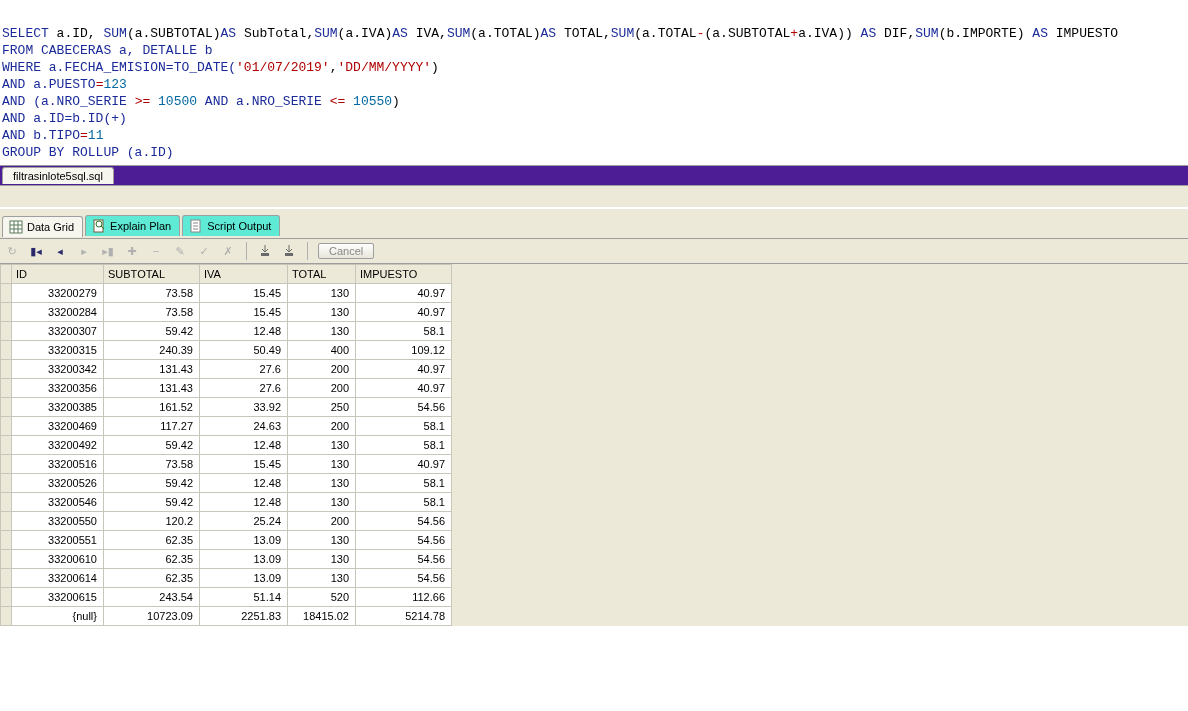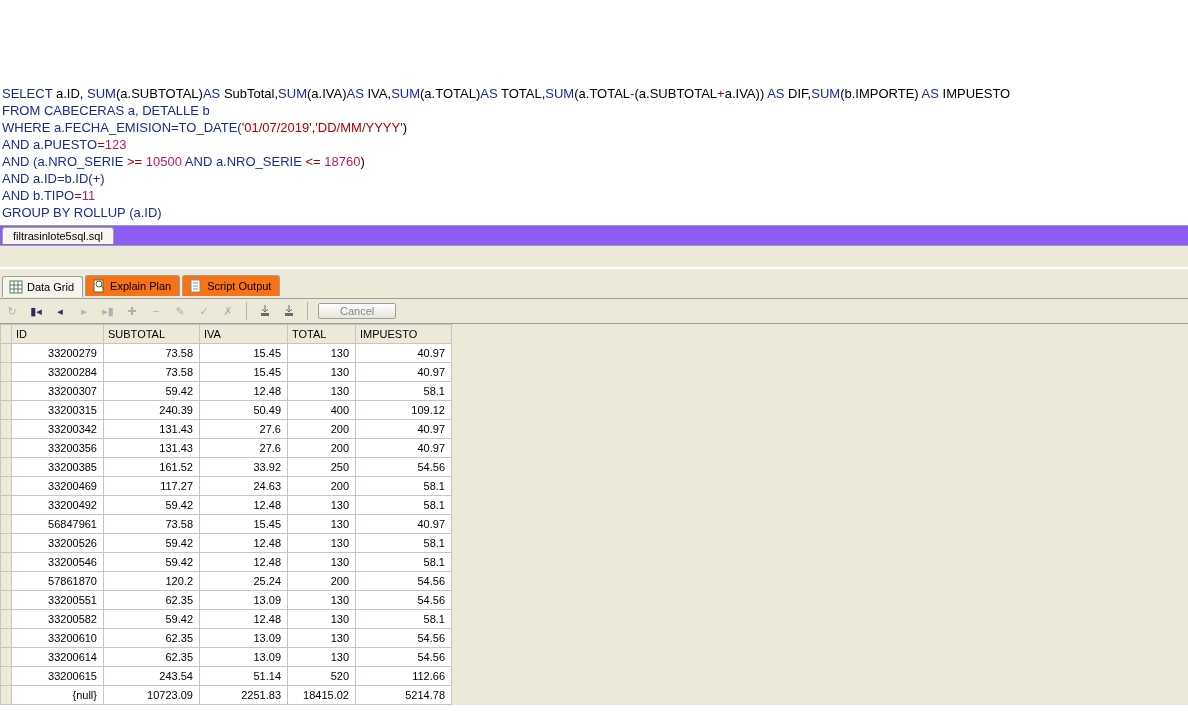--- a/index.html
+++ b/index.html
@@ -5,37 +5,36 @@
   * { box-sizing: border-box; }
   body {
     margin: 0;
     font-family: "Tahoma", "Segoe UI", sans-serif;
     font-size: 11px;
     background: #fff;
     width: 1188px;
   }
   .sql-pane {
     background: #fff;
-    padding: 20px 2px 4px 2px;
-    font-family: Liberation Sans, sans-serif;
+    padding: 8px 2px 4px 2px;
+    font-family: Liberation Mono, monospace;
     font-size: 13px;
     line-height: 17px;
     white-space: pre;
     border-bottom: 1px solid #9e9e9e;
     overflow-x: auto;
-    margin-top: 48px;
   }
   .kw { color: #1a2a99; }
-  .num { color: #be185d; }
+  .num { color: #0369a1; }
   .str { color: #b00000; }
   .op { color: #b00000; }
   .blk { color:#000; }
 
   .file-tab-bar {
-    background: #8b5cf6;
+    background: #4c1d95;
     border-bottom: 1px solid #9e9e9e;
     height: 20px;
     padding-left: 2px;
   }
   .file-tab {
     display:inline-block;
     border:1px solid #9e9e9e;
     border-bottom:none;
     border-top-left-radius:3px;
     border-top-right-radius:3px;
@@ -55,21 +54,21 @@
     display:flex;
     gap:0;
     align-items:flex-end;
     border-bottom:1px solid #9e9e9e;
   }
   .result-tab {
     border:1px solid #9e9e9e;
     border-bottom:none;
     border-top-left-radius:3px;
     border-top-right-radius:3px;
-    background:#f97316;
+    background:#5eead4;
     padding:3px 8px 3px 6px;
     margin-right:2px;
     font-size:11px;
     display:flex;
     align-items:center;
     gap:4px;
     cursor:default;
   }
   .result-tab.active {
     background:#f6f5ee;
@@ -89,21 +88,21 @@
     gap:8px;
   }
   .nav-btn {
     width:16px;height:16px;display:inline-flex;align-items:center;justify-content:center;
     color:#2a2a6a;
   }
   .nav-btn.disabled { color:#b0b0b0; }
   .nav-sep { width:1px;height:18px;background:#b0b0b0;margin:0 2px;}
   .btn {
     font-size:11px;
-    padding:1px 21px;
+    padding:1px 10px;
     border:1px solid #9e9e9e;
     background:linear-gradient(#fefefe,#e8e6da);
     border-radius:2px;
     color:#888;
   }
 
   .grid {
     background:#fff;
     border-collapse:collapse;
     font-size:11px;
@@ -141,21 +140,21 @@
   }
 </style>
 </head>
 <body>
 
 <div class="sql-pane">
 <span class="kw">SELECT</span> a<span class="blk">.</span>ID<span class="blk">,</span> <span class="kw">SUM</span><span class="blk">(</span>a<span class="blk">.</span>SUBTOTAL<span class="blk">)</span><span class="kw">AS</span> SubTotal<span class="blk">,</span><span class="kw">SUM</span><span class="blk">(</span>a<span class="blk">.</span>IVA<span class="blk">)</span><span class="kw">AS</span> IVA<span class="blk">,</span><span class="kw">SUM</span><span class="blk">(</span>a<span class="blk">.</span>TOTAL<span class="blk">)</span><span class="kw">AS</span> TOTAL<span class="blk">,</span><span class="kw">SUM</span><span class="blk">(</span>a<span class="blk">.</span>TOTAL<span class="op">-</span><span class="blk">(</span>a<span class="blk">.</span>SUBTOTAL<span class="op">+</span>a<span class="blk">.</span>IVA<span class="blk">)</span><span class="blk">)</span> <span class="kw">AS</span> DIF<span class="blk">,</span><span class="kw">SUM</span><span class="blk">(</span>b<span class="blk">.</span>IMPORTE<span class="blk">)</span> <span class="kw">AS</span> IMPUESTO
 <span class="kw">FROM CABECERAS a, DETALLE b</span>
 <span class="kw">WHERE a.FECHA_EMISION=TO_DATE(</span><span class="str">'01/07/2019'</span><span class="blk">,</span><span class="str">'DD/MM/YYYY'</span><span class="blk">)</span>
 <span class="kw">AND a.PUESTO</span><span class="op">=</span><span class="num">123</span>
-<span class="kw">AND (a.NRO_SERIE </span><span class="op">&gt;= </span><span class="num">10500</span><span class="kw"> AND a.NRO_SERIE </span><span class="op">&lt;= </span><span class="num">18760</span><span class="blk">)</span>
+<span class="kw">AND (a.NRO_SERIE </span><span class="op">&gt;= </span><span class="num">10500</span><span class="kw"> AND a.NRO_SERIE </span><span class="op">&lt;= </span><span class="num">10550</span><span class="blk">)</span>
 <span class="kw">AND a.ID=b.ID(+)</span>
 <span class="kw">AND b.TIPO</span><span class="op">=</span><span class="num">11</span>
 <span class="kw">GROUP BY ROLLUP (a.ID)</span>
 </div>
 
 <div class="file-tab-bar">
   <div class="file-tab">filtrasinlote5sql.sql</div>
 </div>
 
 <div style="height:22px;background:#ece9d8;border-bottom:1px solid #fff;"></div>
@@ -305,21 +304,21 @@
           <tr>
             <td class="rowhead"></td>
             <td>33200492</td>
             <td>59.42</td>
             <td>12.48</td>
             <td>130</td>
             <td>58.1</td>
           </tr>
           <tr>
             <td class="rowhead"></td>
-            <td>56847961</td>
+            <td>33200516</td>
             <td>73.58</td>
             <td>15.45</td>
             <td>130</td>
             <td>40.97</td>
           </tr>
           <tr>
             <td class="rowhead"></td>
             <td>33200526</td>
             <td>59.42</td>
             <td>12.48</td>
@@ -329,41 +328,33 @@
           <tr>
             <td class="rowhead"></td>
             <td>33200546</td>
             <td>59.42</td>
             <td>12.48</td>
             <td>130</td>
             <td>58.1</td>
           </tr>
           <tr>
             <td class="rowhead"></td>
-            <td>57861870</td>
+            <td>33200550</td>
             <td>120.2</td>
             <td>25.24</td>
             <td>200</td>
             <td>54.56</td>
           </tr>
           <tr>
             <td class="rowhead"></td>
             <td>33200551</td>
             <td>62.35</td>
             <td>13.09</td>
             <td>130</td>
             <td>54.56</td>
-          </tr>
-          <tr>
-            <td class="rowhead"></td>
-            <td>33200582</td>
-            <td>59.42</td>
-            <td>12.48</td>
-            <td>130</td>
-            <td>58.1</td>
           </tr>
           <tr>
             <td class="rowhead"></td>
             <td>33200610</td>
             <td>62.35</td>
             <td>13.09</td>
             <td>130</td>
             <td>54.56</td>
           </tr>
           <tr>

